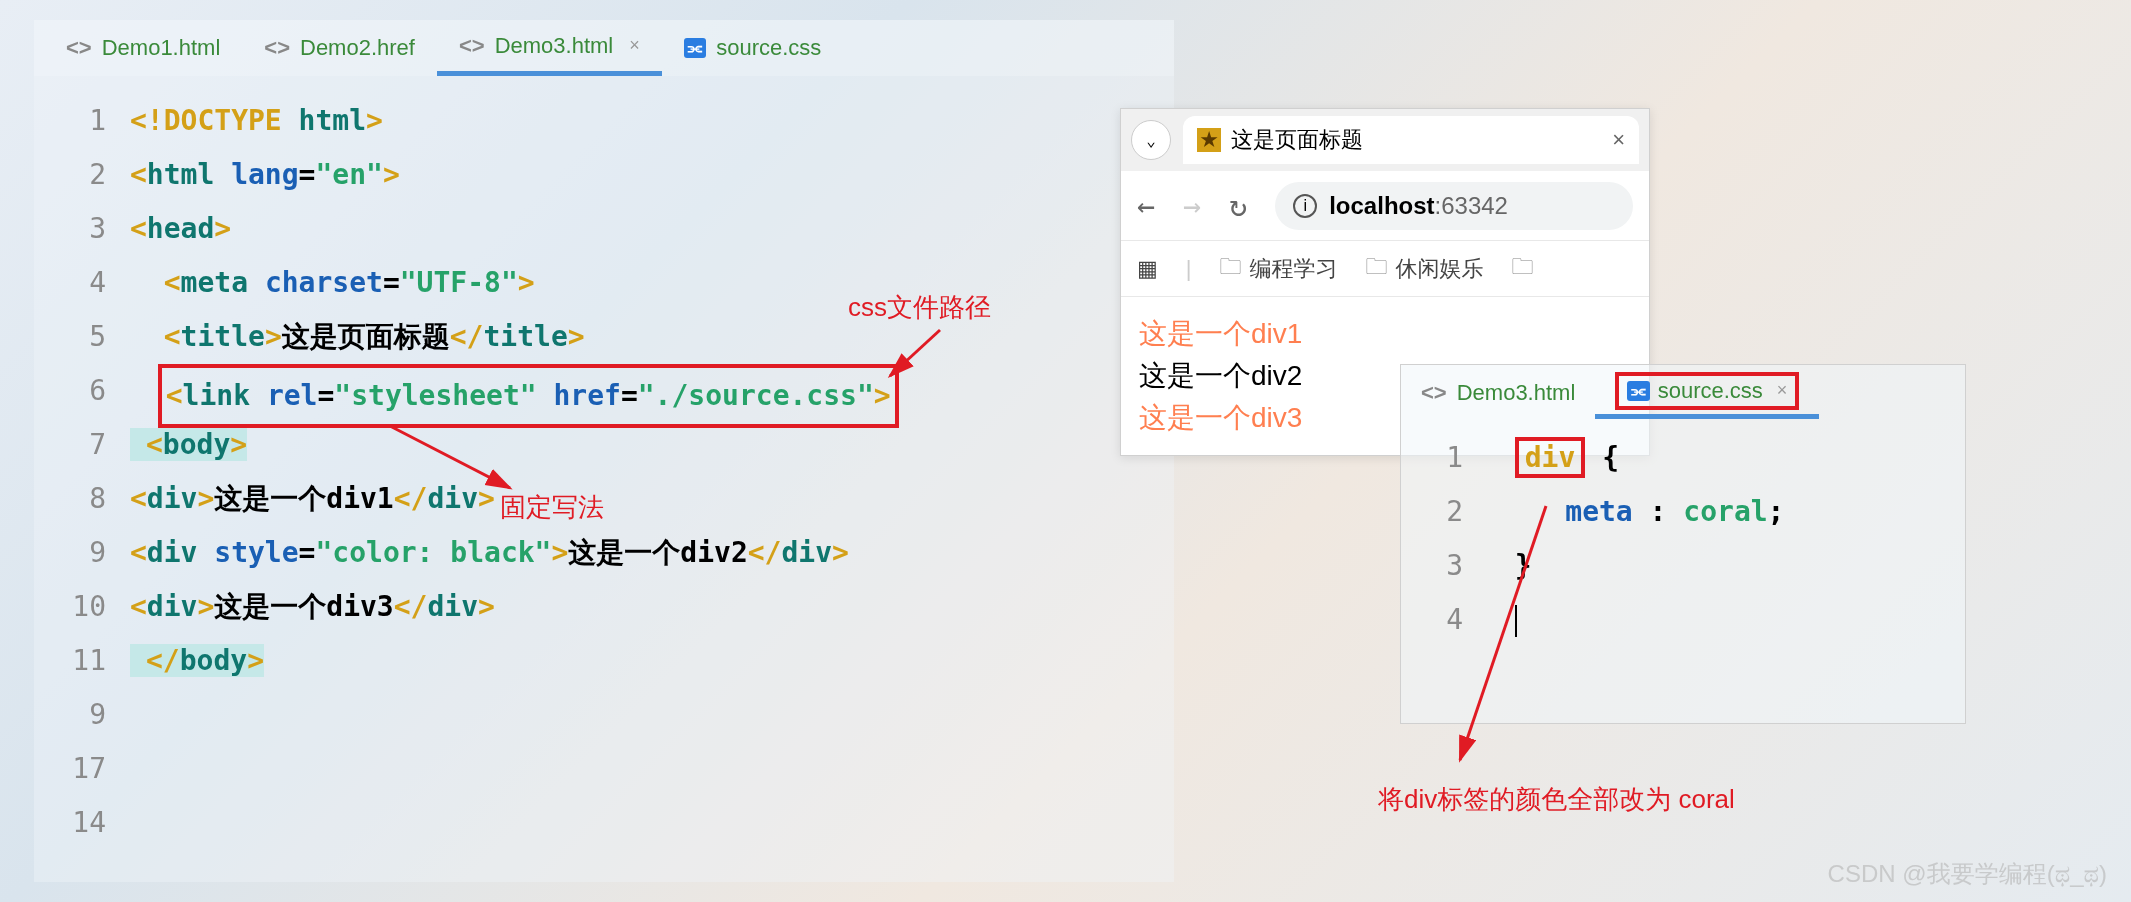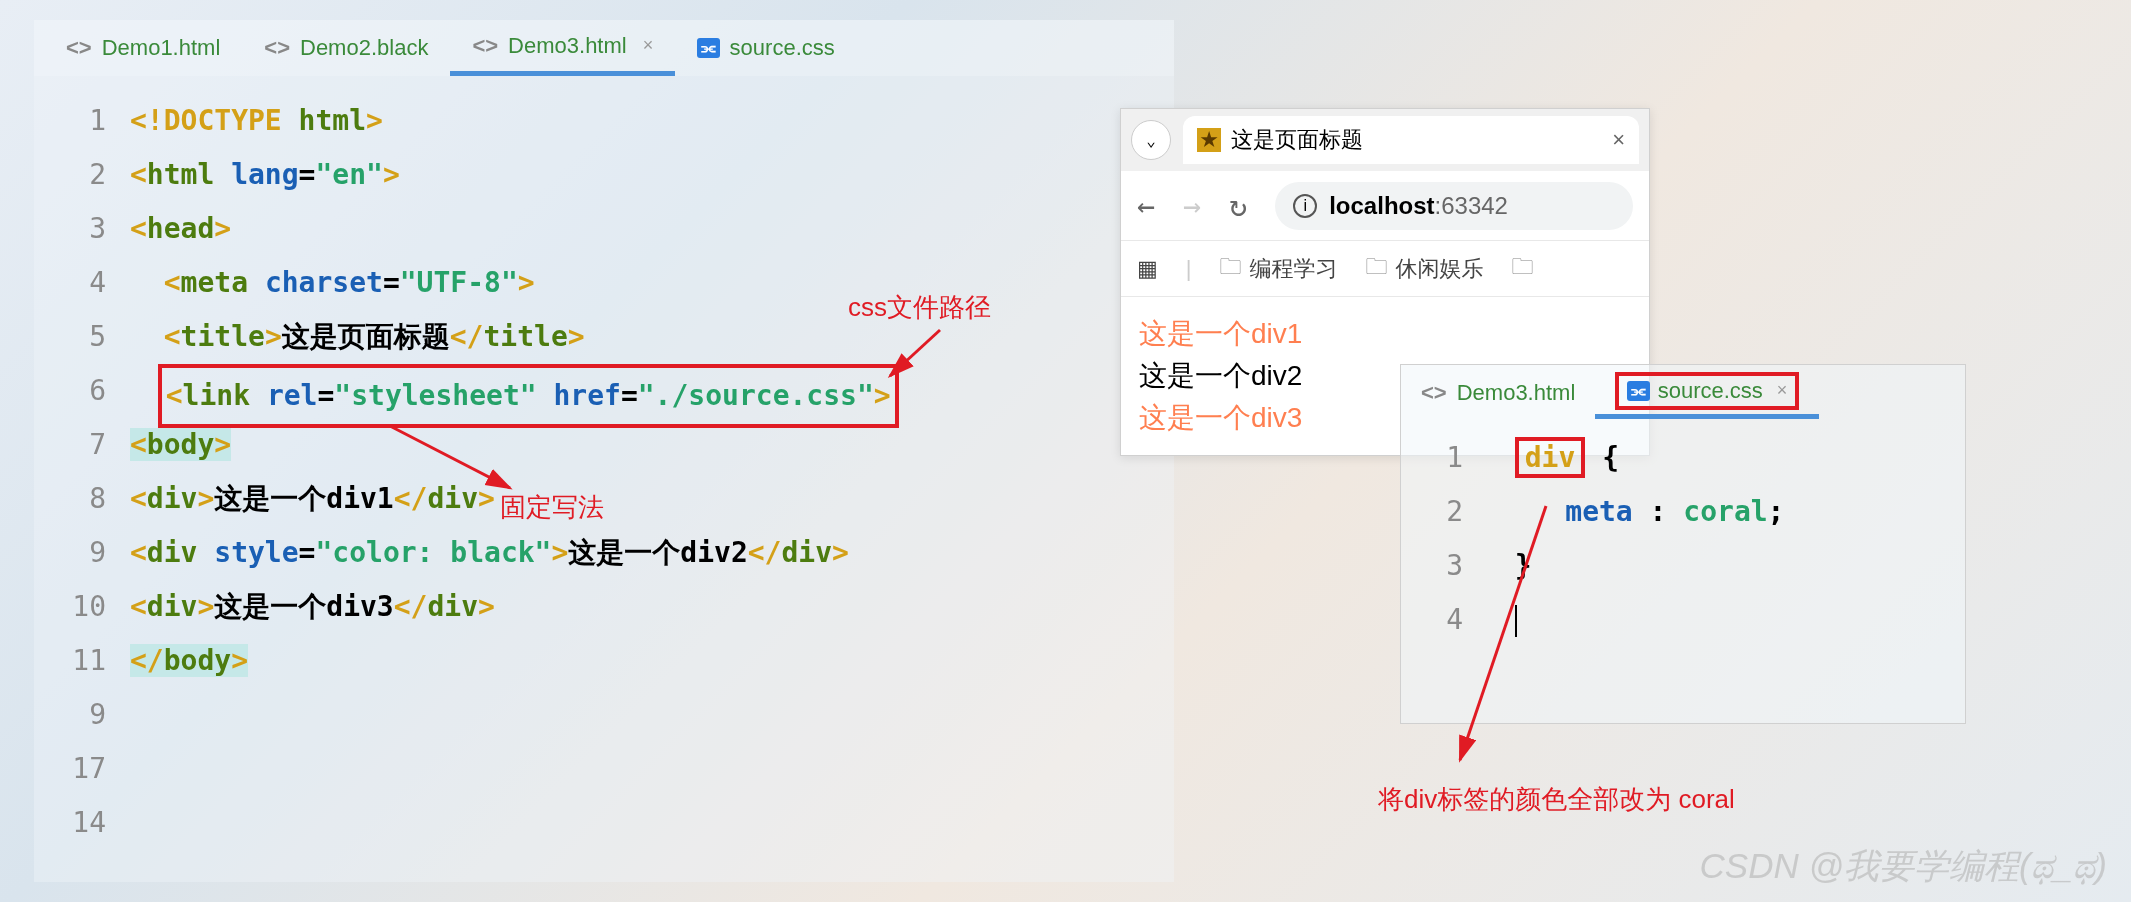--- a/index.html
+++ b/index.html
@@ -94,25 +94,25 @@
   font-family: "Consolas", monospace;
   font-weight: bold;
 }
 
 .code-line {
   height: 54px;
   white-space: pre;
 }
 
 .tag { color: #d4a017; }
-.tagname { color: #4d7c0f; }
+.tagname { color: #0f766e; }
 .attr { color: #1a5fb4; }
 .str { color: #26a269; }
 .txt { color: #000; }
-.hl-body { background: #c5e8e8; }
+.hl-body { background: #c5e8e8; padding-left: 16px; }
 
 .red-box-link {
   border: 4px solid #e01b24;
   display: inline-block;
   padding: 1px 4px;
   margin-left: -6px;
 }
 
 
 .annotation {
@@ -342,38 +342,37 @@
   width: 2px;
   height: 32px;
   background: #000;
   vertical-align: middle;
 }
 
 .watermark {
   position: absolute;
   right: 24px;
   bottom: 12px;
-  font-size: 35px;
+  font-size: 24px;
   color: rgba(180, 180, 180, 0.6);
   font-family: sans-serif;
-  font-style: italic;
 }
 </style>
 </head>
 <body>
 
 <div class="ide-panel">
   <div class="ide-tabs">
     <div class="ide-tab">
       <span class="file-icon">&lt;&gt;</span>
       <span>Demo1.html</span>
     </div>
     <div class="ide-tab">
       <span class="file-icon">&lt;&gt;</span>
-      <span>Demo2.black</span>
+      <span>Demo2.href</span>
     </div>
     <div class="ide-tab active">
       <span class="file-icon">&lt;&gt;</span>
       <span>Demo3.html</span>
       <span class="close-x">×</span>
     </div>
     <div class="ide-tab">
       <span class="css-file-icon">⫘</span>
       <span>source.css</span>
     </div>

